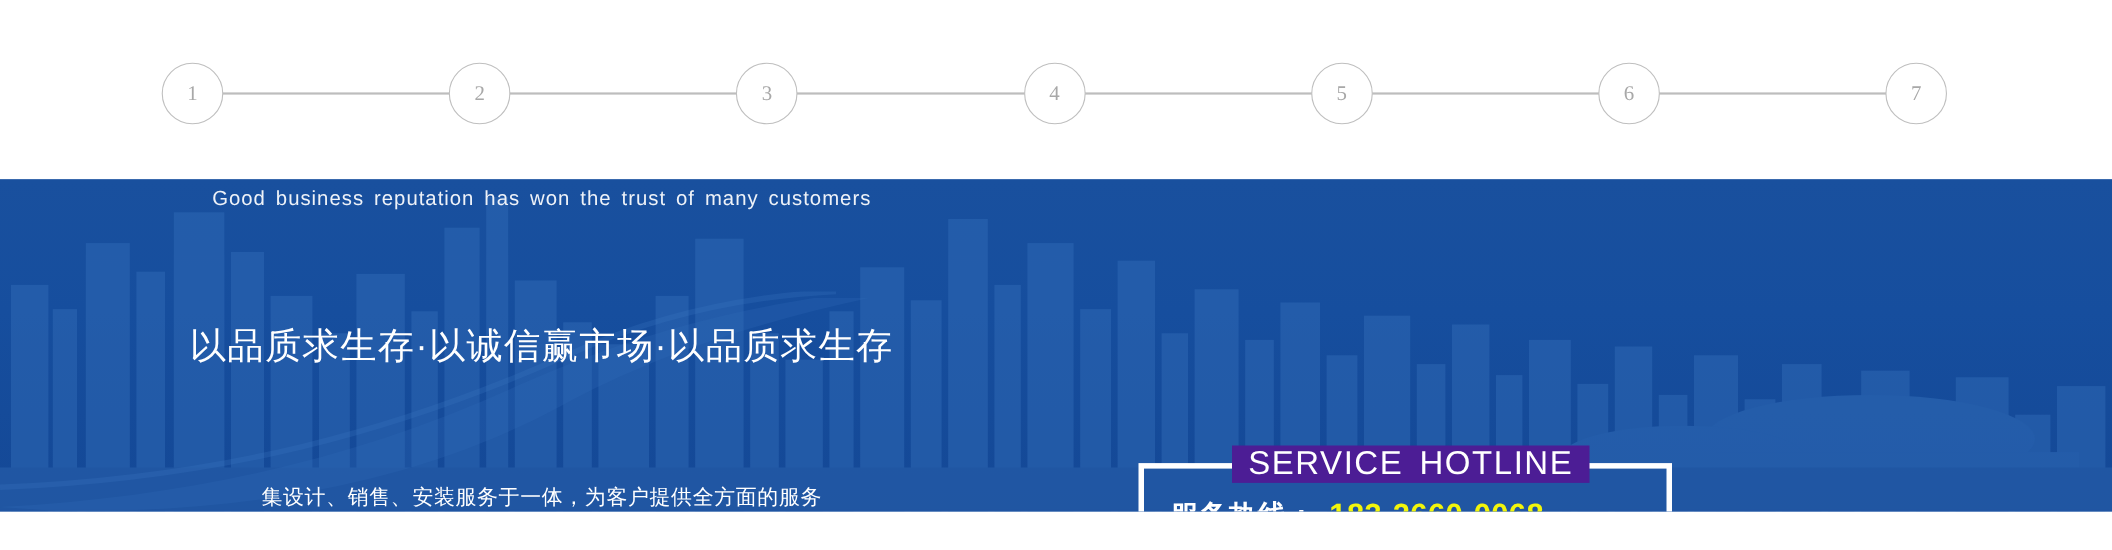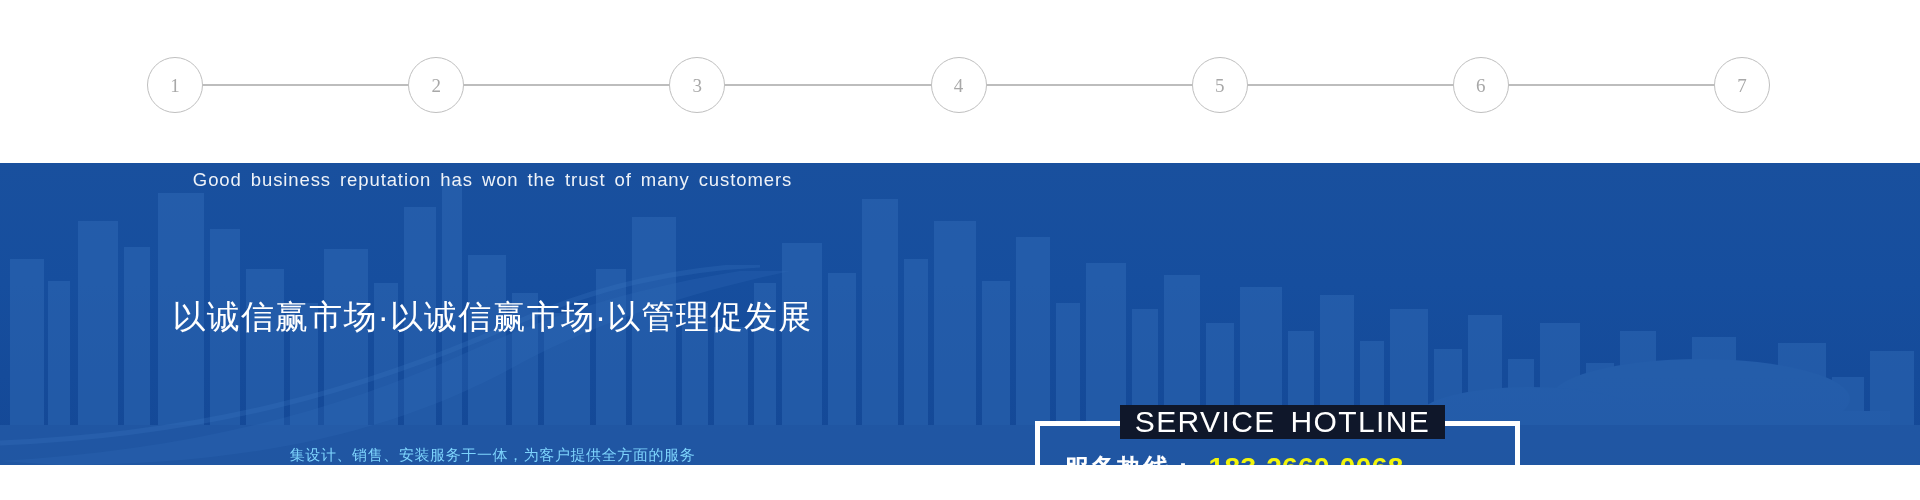--- a/index.html
+++ b/index.html
@@ -114,22 +114,22 @@
     margin-bottom: 11px;
   }
   #slogan-main {
     color: #ffffff;
     font-size: 33px;
     letter-spacing: 1.2px;
     white-space: nowrap;
     margin-bottom: 13px;
   }
   #slogan-sub {
-    color: #7dd3fc;
-    font-size: 15px;
+    color: #ffffff;
+    font-size: 19px;
     letter-spacing: 0.6px;
     white-space: nowrap;
   }
 
   
   #hotline-box {
     position: absolute;
     left: 1035px;
     top: 258px;
     width: 485px;
@@ -140,21 +140,21 @@
   #hotline-title-wrap {
     position: absolute;
     left: 0;
     top: -21px;
     width: 485px;
     text-align: center;
     pointer-events: none;
   }
   #hotline-title {
     display: inline-block;
-    background: #0f172a;
+    background: #4c1d95;
     padding: 0 15px;
     color: #ffffff;
     font-size: 30px;
     letter-spacing: 1.4px;
     word-spacing: 5px;
     line-height: 34px;
     white-space: nowrap;
   }
   #hotline-lines {
     position: absolute;
@@ -299,21 +299,21 @@
     <rect x="0" y="262" width="1920" height="40" fill="#2a62ad"></rect>
   </svg>
 
   <svg id="road-curve" viewBox="0 0 900 200" preserveAspectRatio="none">
     <path d="M0,196 C180,186 330,150 470,86 C560,46 640,22 740,6 L790,6 C680,30 590,60 510,104 C380,174 230,200 60,200 Z" fill="#2f6ab6" opacity="0.55"></path>
     <path d="M0,178 C200,170 360,128 520,56 C600,20 680,4 760,0" fill="none" stroke="#3b78c2" stroke-width="5" opacity="0.5"></path>
   </svg>
 
   <div id="banner-left">
     <div id="slogan-en">Good business  reputation has  won  the  trust  of  many  customers</div>
-    <div id="slogan-main">以诚信赢市场·以诚信赢市场·以管理促发展</div>
+    <div id="slogan-main">以品质求生存·以诚信赢市场·以品质求生存</div>
     <div id="slogan-sub">集设计、销售、安装服务于一体，为客户提供全方面的服务</div>
   </div>
 
   <div id="hotline-box">
     <div id="hotline-title-wrap">
       <span id="hotline-title">SERVICE  HOTLINE</span>
     </div>
     <div id="hotline-lines">
       <div class="hotline-row">
         <span class="hotline-label">服务热线：</span>

